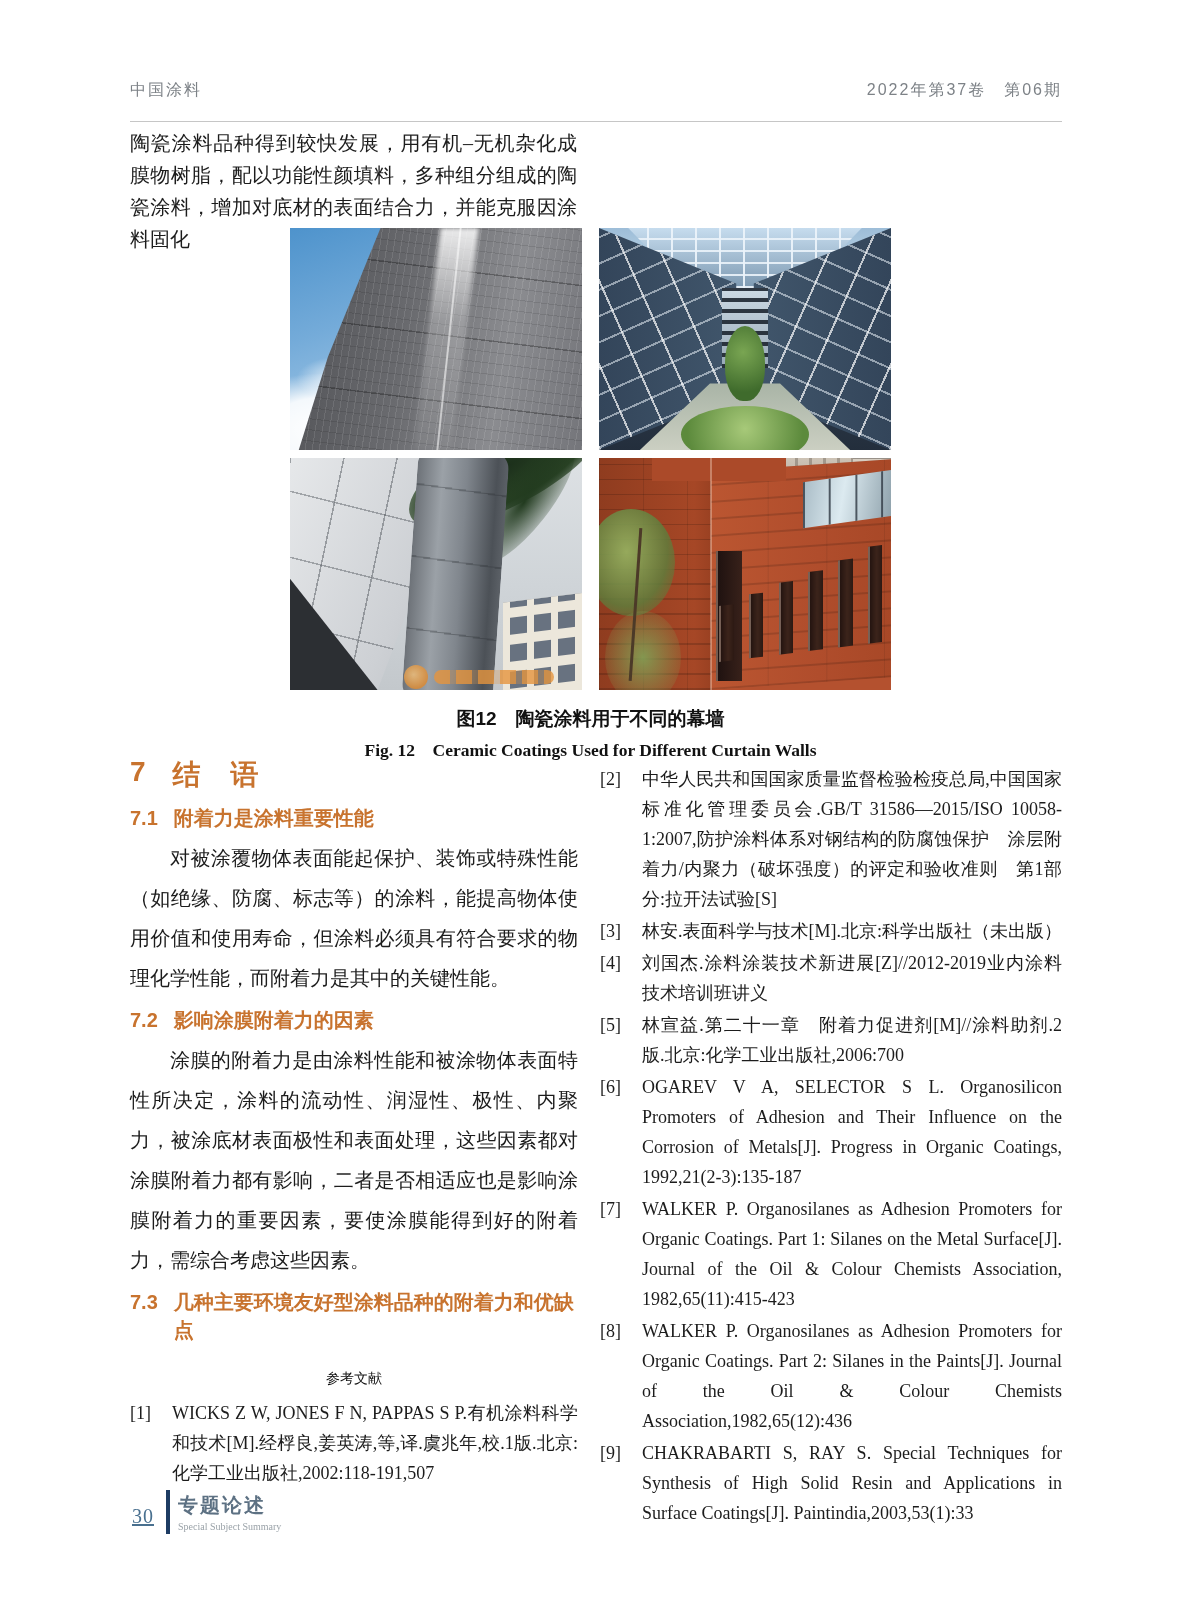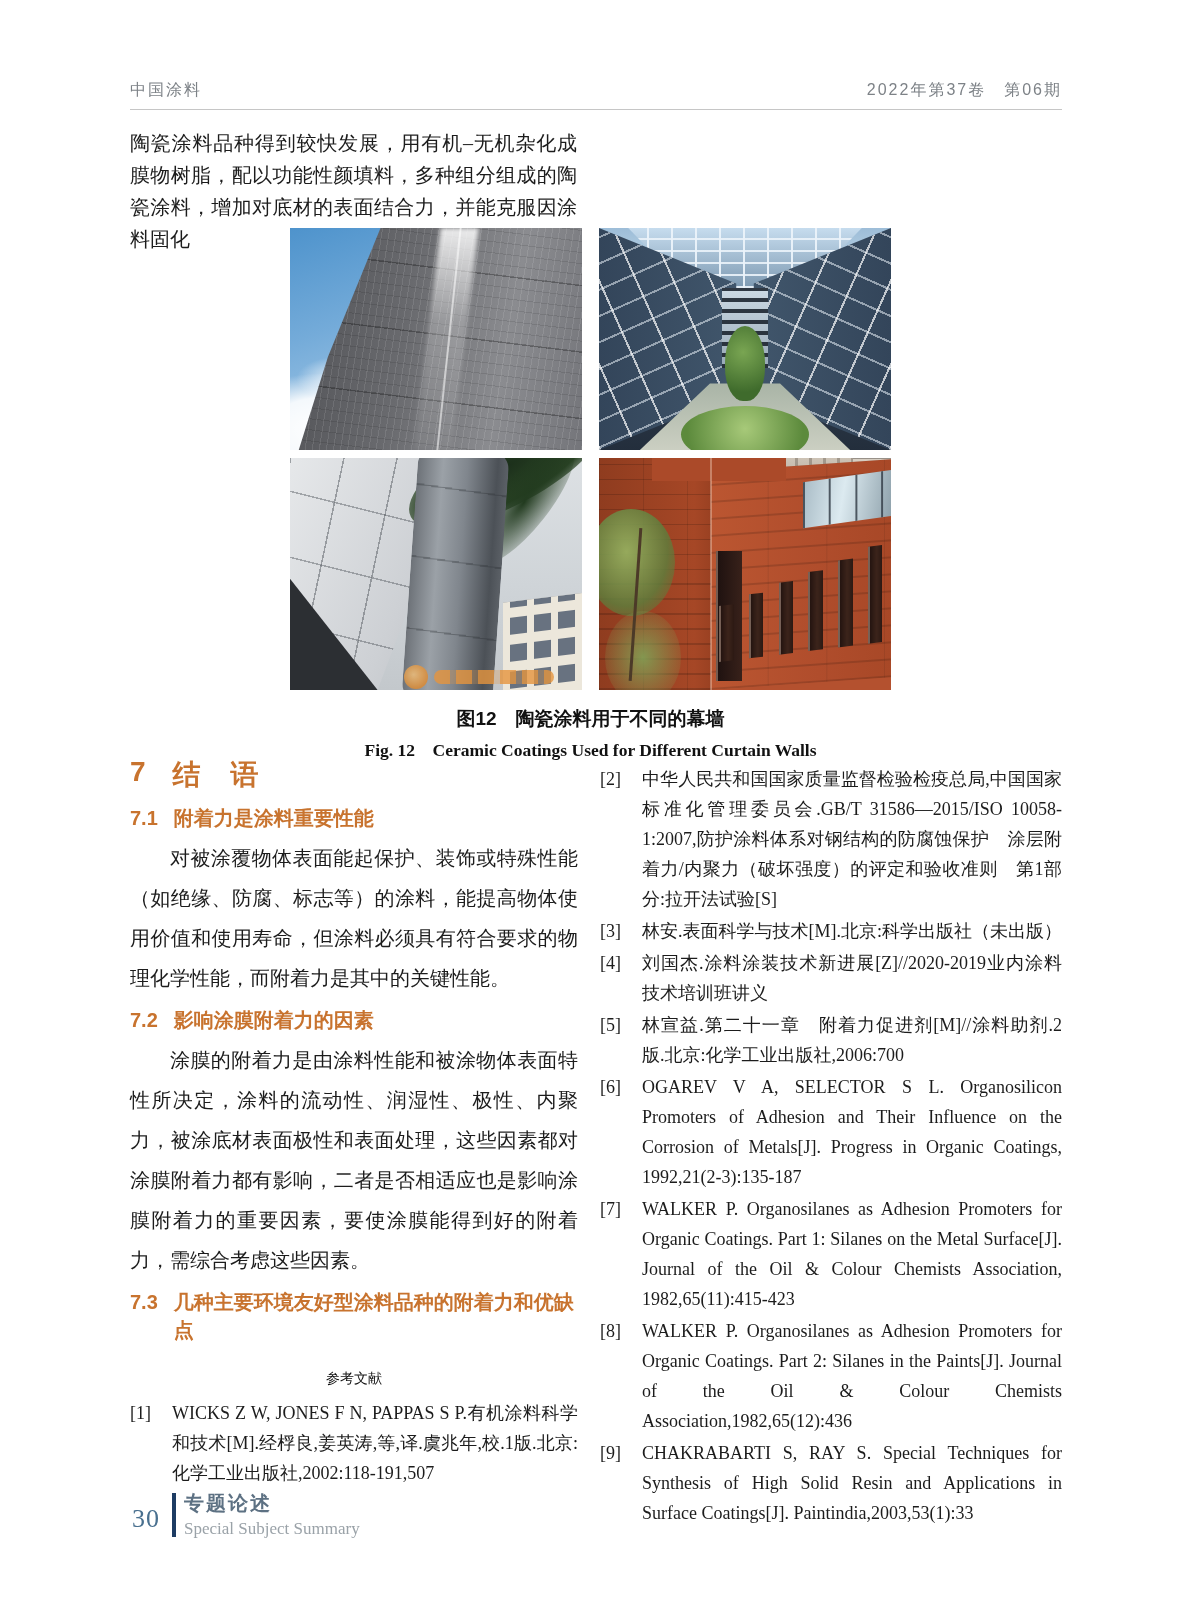--- a/index.html
+++ b/index.html
@@ -6,21 +6,21 @@
   html,body { background:#e8e8e8; }
   .page {
     position:relative; width:1187px; height:1600px; margin:0 auto;
     background:#ffffff; overflow:hidden;
     font-family:"Liberation Serif","DejaVu Serif",serif; color:#1c1c1c;
   }
   
   .page-header {
     position:absolute; top:80px; left:130px; width:932px;
     display:flex; justify-content:space-between; align-items:flex-end;
-    padding-bottom:8px; border-bottom:1.5px solid #c6c6c6;
+    padding-bottom:20px; border-bottom:1.5px solid #c6c6c6;
     font-family:"Liberation Sans","DejaVu Sans",sans-serif;
     font-size:16px; color:#7d8287; letter-spacing:2px;
   }
   
   .intro { position:absolute; top:127px; left:130px; width:932px; display:flex; gap:38px; }
   .intro p { width:447px; font-size:20px; line-height:32px; text-align:justify; }
   
   .figure-block { position:absolute; top:228px; left:290px; width:601px; }
   .photo-grid { display:grid; grid-template-columns:292px 292px; grid-template-rows:222px 232px; gap:8px 17px; }
   .photo { position:relative; overflow:hidden; }
@@ -157,25 +157,25 @@
   .col-left p.body { font-size:20px; line-height:40px; text-align:justify; text-indent:2em; }
 
   .ref-title { margin:26px 0 10px 0; text-align:center; font-weight:normal; font-size:14px; color:#111; }
   ul.refs { list-style:none; }
   ul.refs li { display:flex; font-size:18px; line-height:30px; margin-bottom:2px; }
   .ref-id { flex:0 0 42px; }
   .ref-text { flex:1; text-align:justify; }
 
   
   .page-footer { position:absolute; top:1490px; left:132px; display:flex; align-items:center; }
-  .page-num { font-size:26px; color:#49708f; letter-spacing:1px; margin-right:12px; padding-top:8px; }
+  .page-num { font-size:20px; color:#49708f; letter-spacing:1px; margin-right:12px; padding-top:8px;text-decoration:underline; }
   .footer-bar { width:4px; height:44px; background:#1d3c63; margin-right:8px; }
   .footer-col .zh { font-family:"Liberation Sans","DejaVu Sans",sans-serif; font-weight:bold;
     font-size:20px; color:#5d7183; letter-spacing:2px; }
-  .footer-col .en { font-size:17px; color:#9aa2a8; margin-top:2px;text-align:right; }
+  .footer-col .en { font-size:10px; color:#9aa2a8; margin-top:2px;text-align:right; }
 </style>
 </head>
 <body>
 
 <div class="page">
 
   <div class="page-header">
     <span>中国涂料</span>
     <span>2022年第37卷　第06期</span>
   </div>
@@ -286,21 +286,21 @@
         <li>
           <span class="ref-id">[2]</span>
           <span class="ref-text">中华人民共和国国家质量监督检验检疫总局,中国国家标准化管理委员会.GB/T 31586—2015/ISO 10058-1:2007,防护涂料体系对钢结构的防腐蚀保护　涂层附着力/内聚力（破坏强度）的评定和验收准则　第1部分:拉开法试验[S]</span>
         </li>
         <li>
           <span class="ref-id">[3]</span>
           <span class="ref-text">林安.表面科学与技术[M].北京:科学出版社（未出版）</span>
         </li>
         <li>
           <span class="ref-id">[4]</span>
-          <span class="ref-text">刘国杰.涂料涂装技术新进展[Z]//2020-2019业内涂料技术培训班讲义</span>
+          <span class="ref-text">刘国杰.涂料涂装技术新进展[Z]//2012-2019业内涂料技术培训班讲义</span>
         </li>
         <li>
           <span class="ref-id">[5]</span>
           <span class="ref-text">林宣益.第二十一章　附着力促进剂[M]//涂料助剂.2版.北京:化学工业出版社,2006:700</span>
         </li>
         <li>
           <span class="ref-id">[6]</span>
           <span class="ref-text">OGAREV V A, SELECTOR S L. Organosilicon Promoters of Adhesion and Their Influence on the Corrosion of Metals[J]. Progress in Organic Coatings, 1992,21(2-3):135-187</span>
         </li>
         <li>

